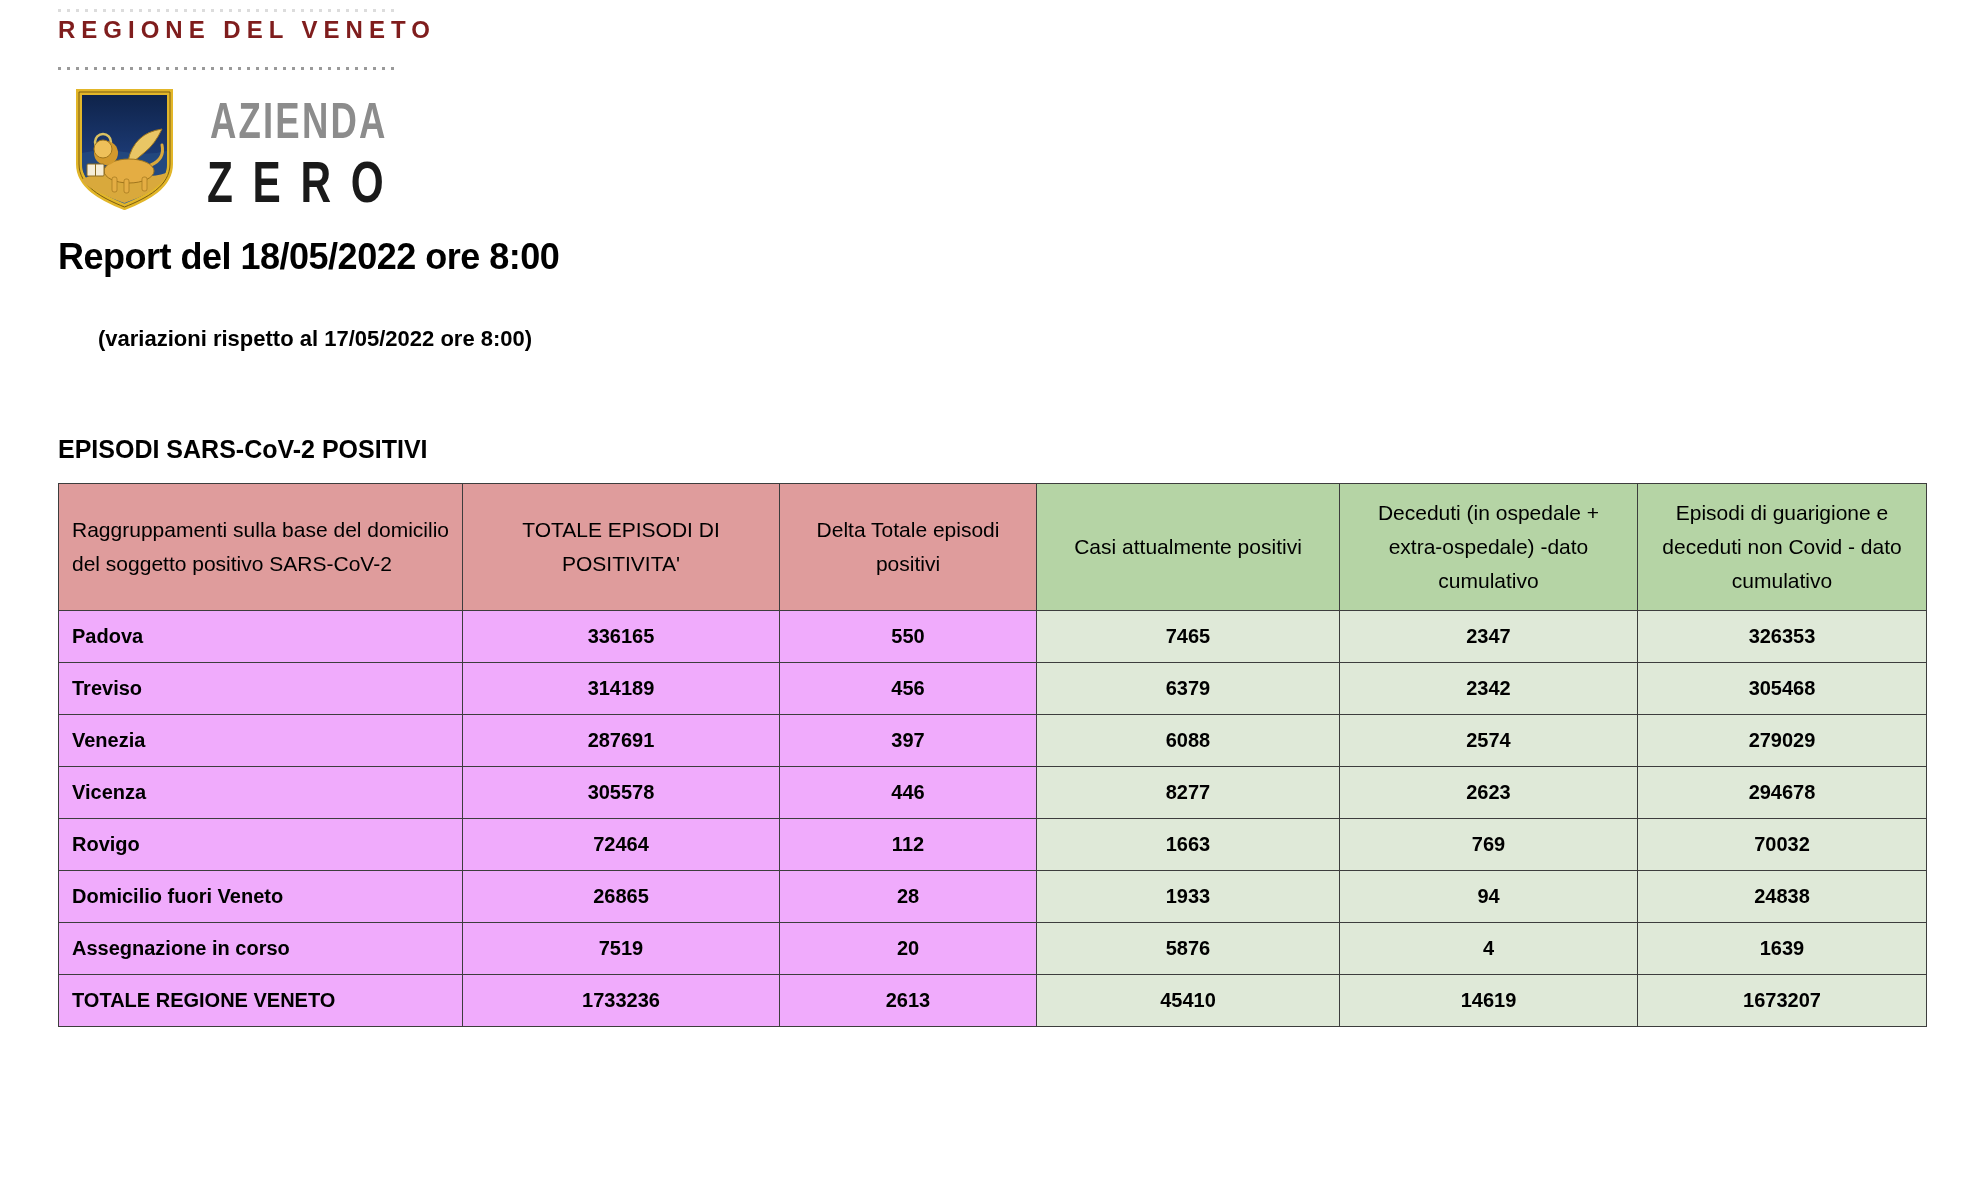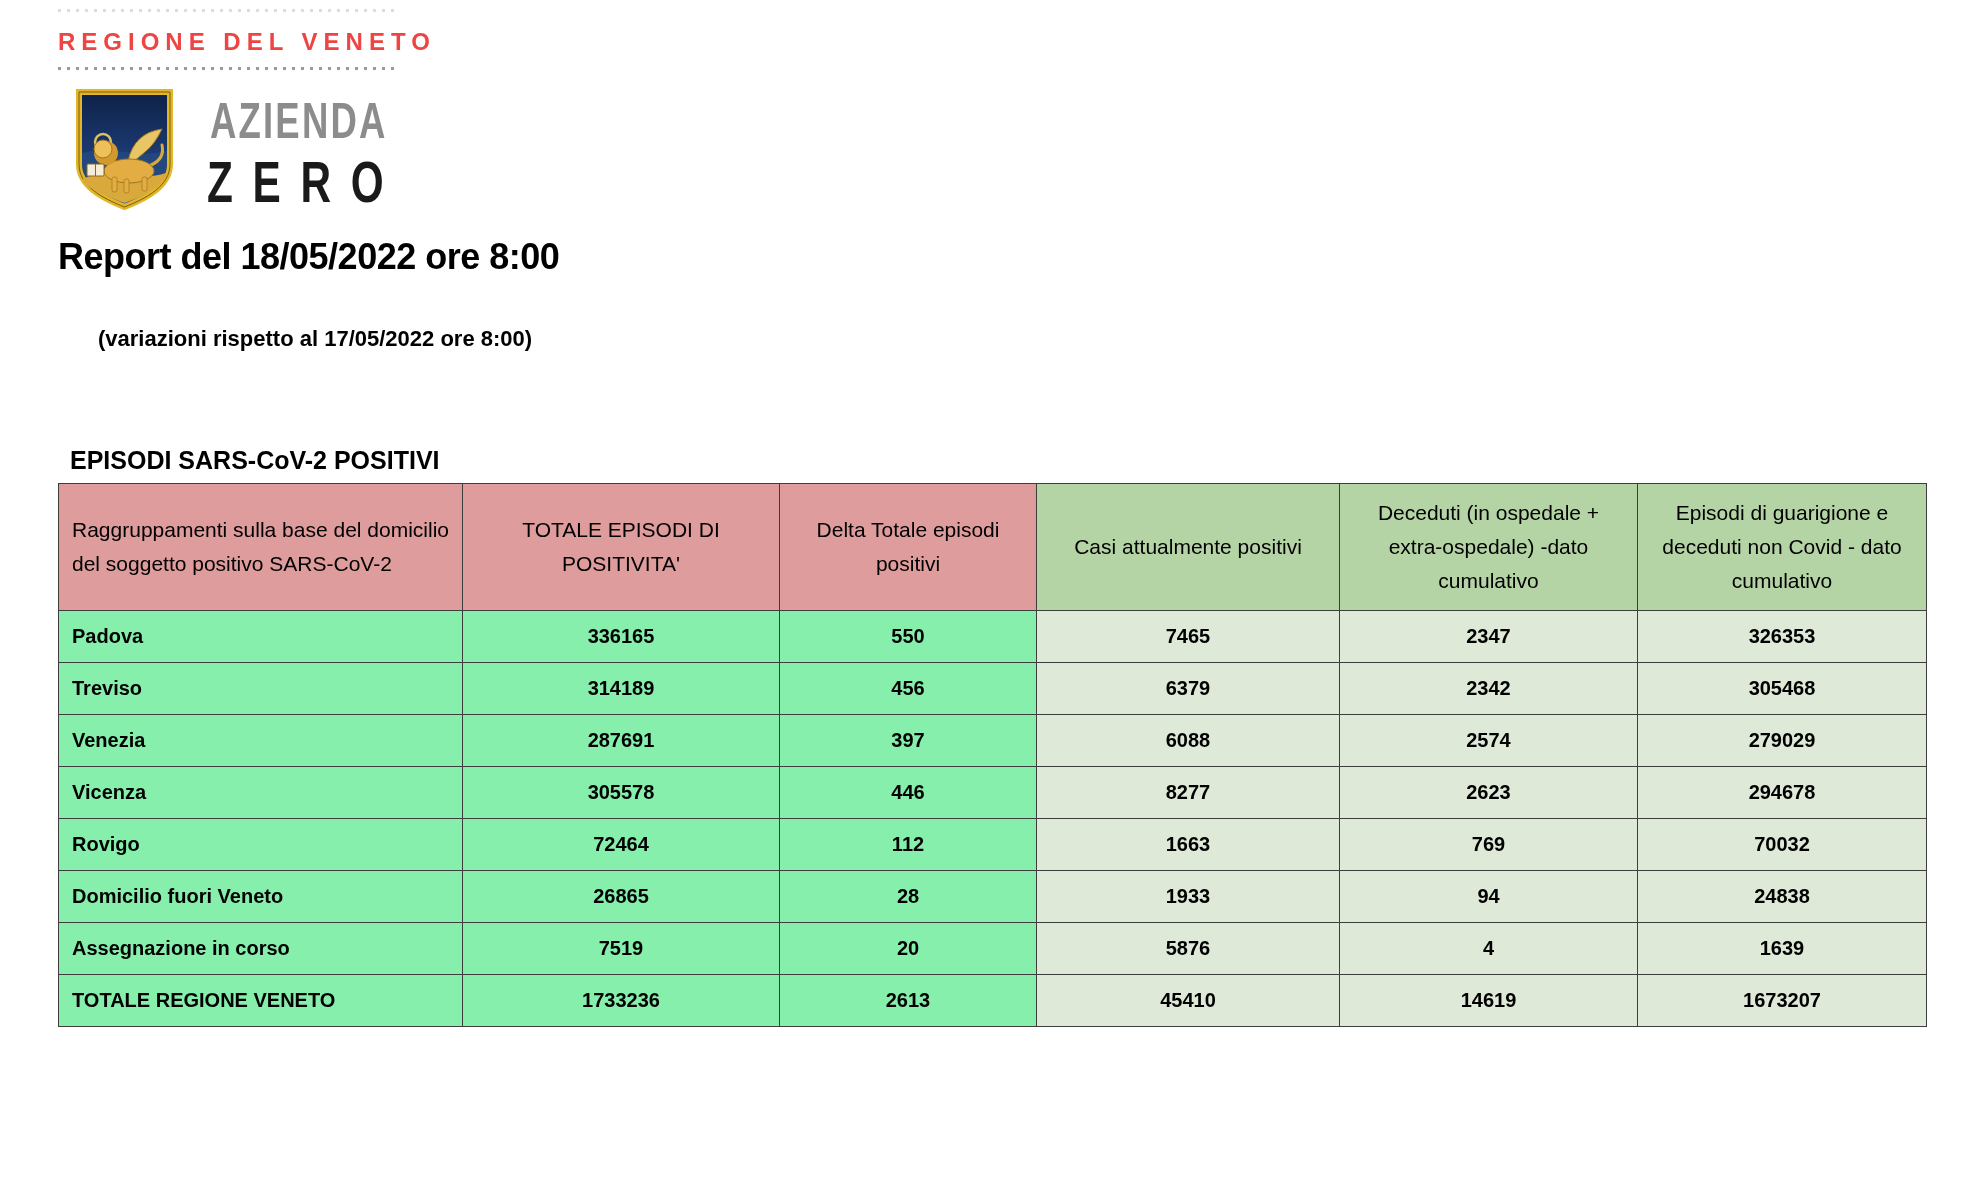--- a/index.html
+++ b/index.html
@@ -17,23 +17,23 @@
     position: absolute; left: 58px; width: 338px; height: 4px;
     background-image: repeating-linear-gradient(90deg, #9a9a9a 0 3px, transparent 3px 9px);
     background-size: 100% 3px; background-repeat: no-repeat; background-position: 0 50%;
   }
   .dotline.faint {
     top: 8px;
     background-image: repeating-linear-gradient(90deg, #dcdcdc 0 3px, transparent 3px 9px);
   }
   .dotline.under { top: 66px; }
   .region-label {
-    position: absolute; left: 58px; top: 28px;
+    position: absolute; left: 58px; top: 16px;
     font-size: 24px; font-weight: 700; letter-spacing: 6px;
-    color: #ef4444; white-space: nowrap;
+    color: #7f1d1d; white-space: nowrap;
   }
   .crest {
     position: absolute; left: 72px; top: 87px;
     width: 105px; height: 123px;
   }
   .brand-azienda {
     position: absolute; left: 210px; top: 92px;
     font-size: 50px; font-weight: 600; letter-spacing: 3px;
     color: #8c8c8c; white-space: nowrap;
     transform: scaleX(0.73); transform-origin: left top;
@@ -48,22 +48,22 @@
   
   .report-title {
     position: absolute; left: 58px; top: 236px;
     font-size: 36px; font-weight: 700; letter-spacing: -0.5px;
   }
   .report-subtitle {
     position: absolute; left: 58px; top: 326px;
     font-size: 22px; font-weight: 700; margin-left: 40px;
   }
   .section-title {
-    position: absolute; left: 58px; top: 446px;
-    font-size: 25px; font-weight: 700; margin-left: 12px;
+    position: absolute; left: 58px; top: 435px;
+    font-size: 25px; font-weight: 700;
   }
 
   
   table.episodi {
     position: absolute; left: 58px; top: 483px;
     width: 1868px;
     border-collapse: collapse; table-layout: fixed;
   }
   table.episodi th, table.episodi td {
     border: 1px solid #3d3d3d;
@@ -74,21 +74,21 @@
     text-align: center; vertical-align: middle; padding: 6px 12px;
   }
   th.pink  { background: #df9c9c; }
   th.green { background: #b5d4a5; }
   th.left  { text-align: left; padding-left: 13px; }
   tbody tr { height: 52px; }
   td {
     font-weight: 700; font-size: 20px;
     text-align: center; vertical-align: middle; padding: 2px 10px;
   }
-  td.cream   { background: #86efac; }
+  td.cream   { background: #f0abfc; }
   td.ltgreen { background: #dfe9d8; }
   td.left    { text-align: left; padding-left: 13px; }
 </style>
 </head>
 <body>
 
 <header>
   <div class="dotline faint"></div>
   <div class="region-label">REGIONE DEL VENETO</div>
   <div class="dotline under"></div>

